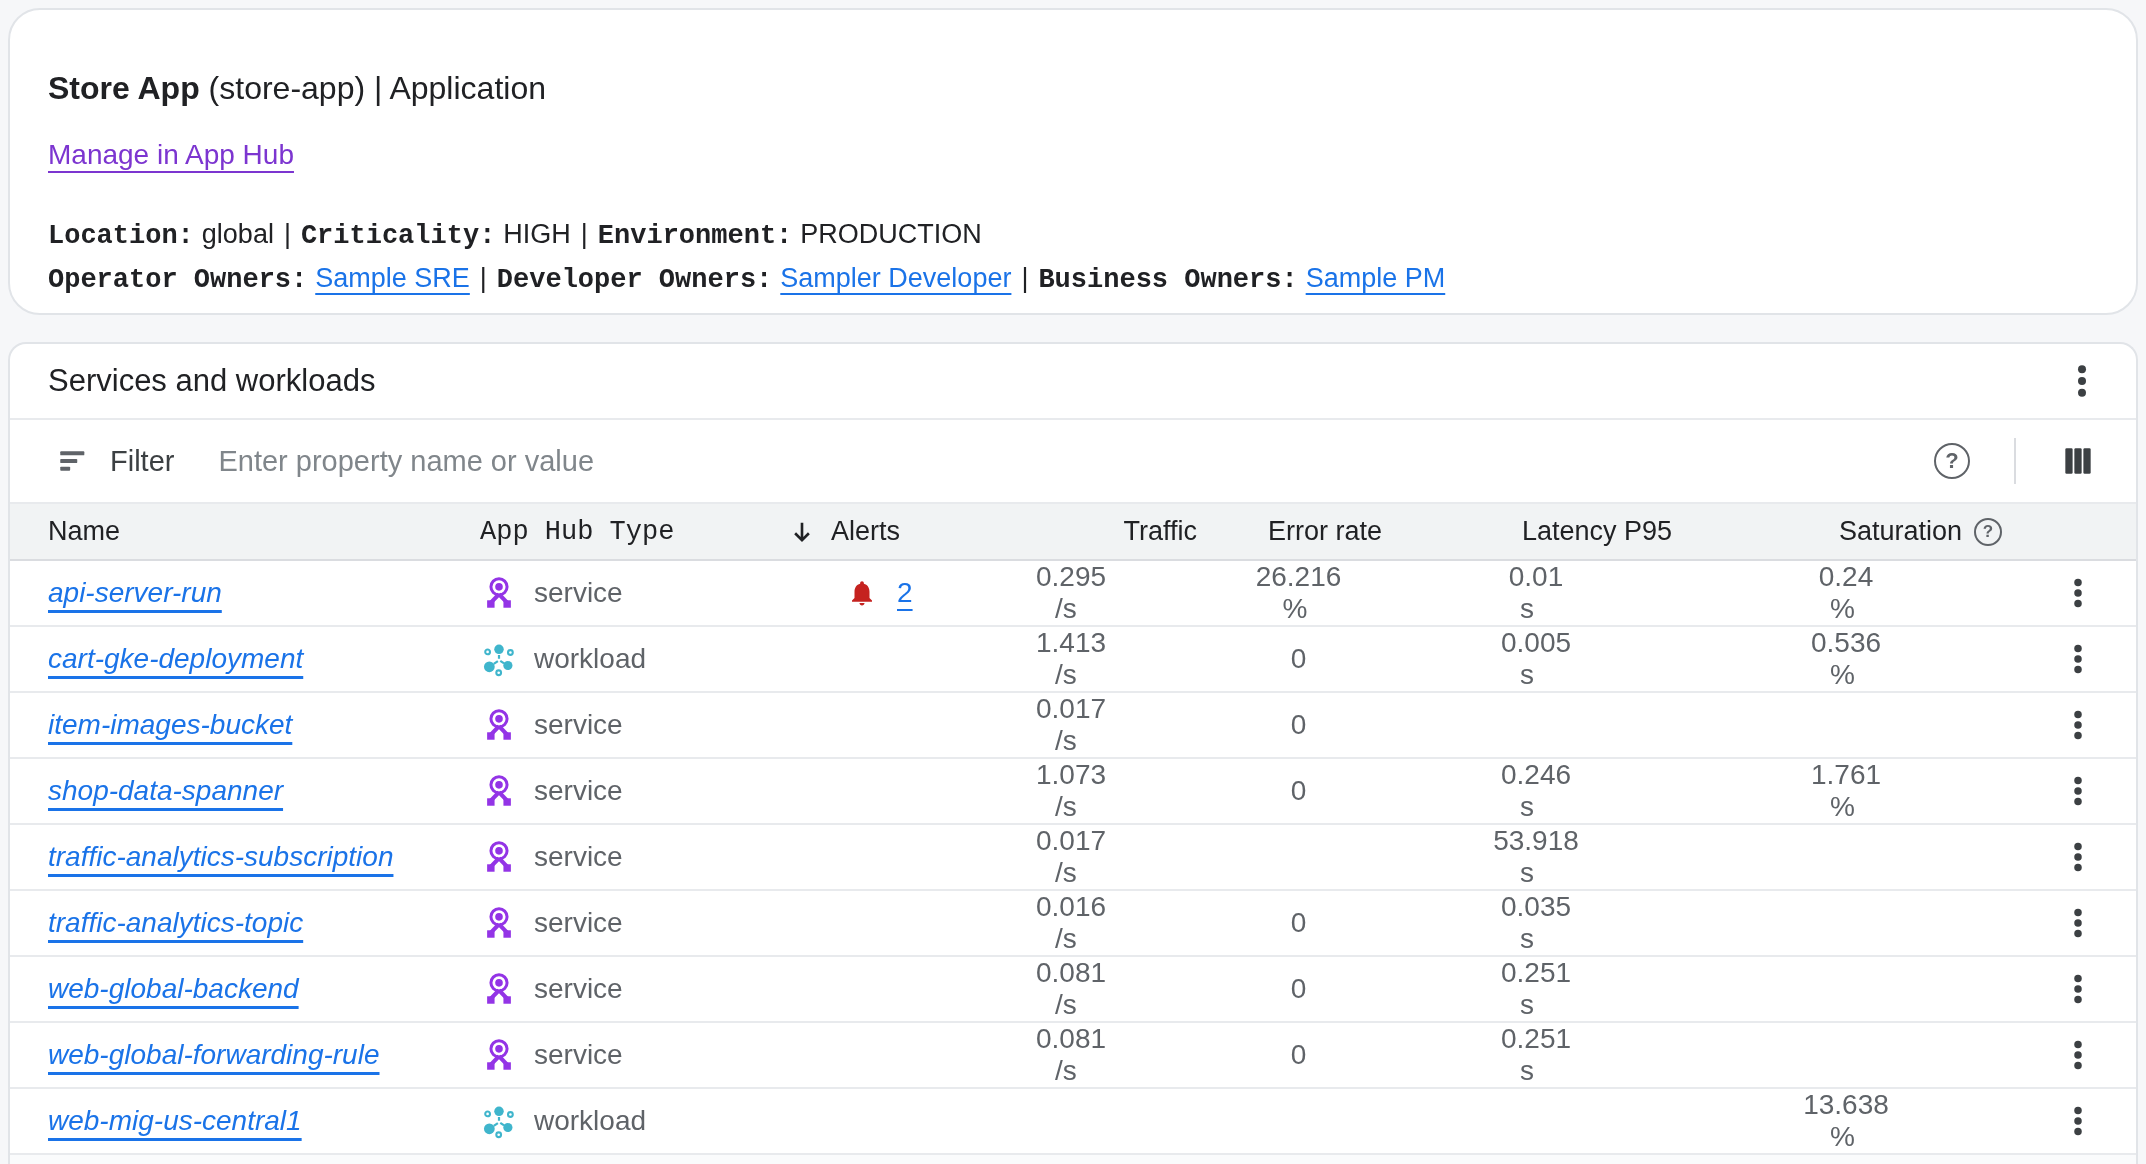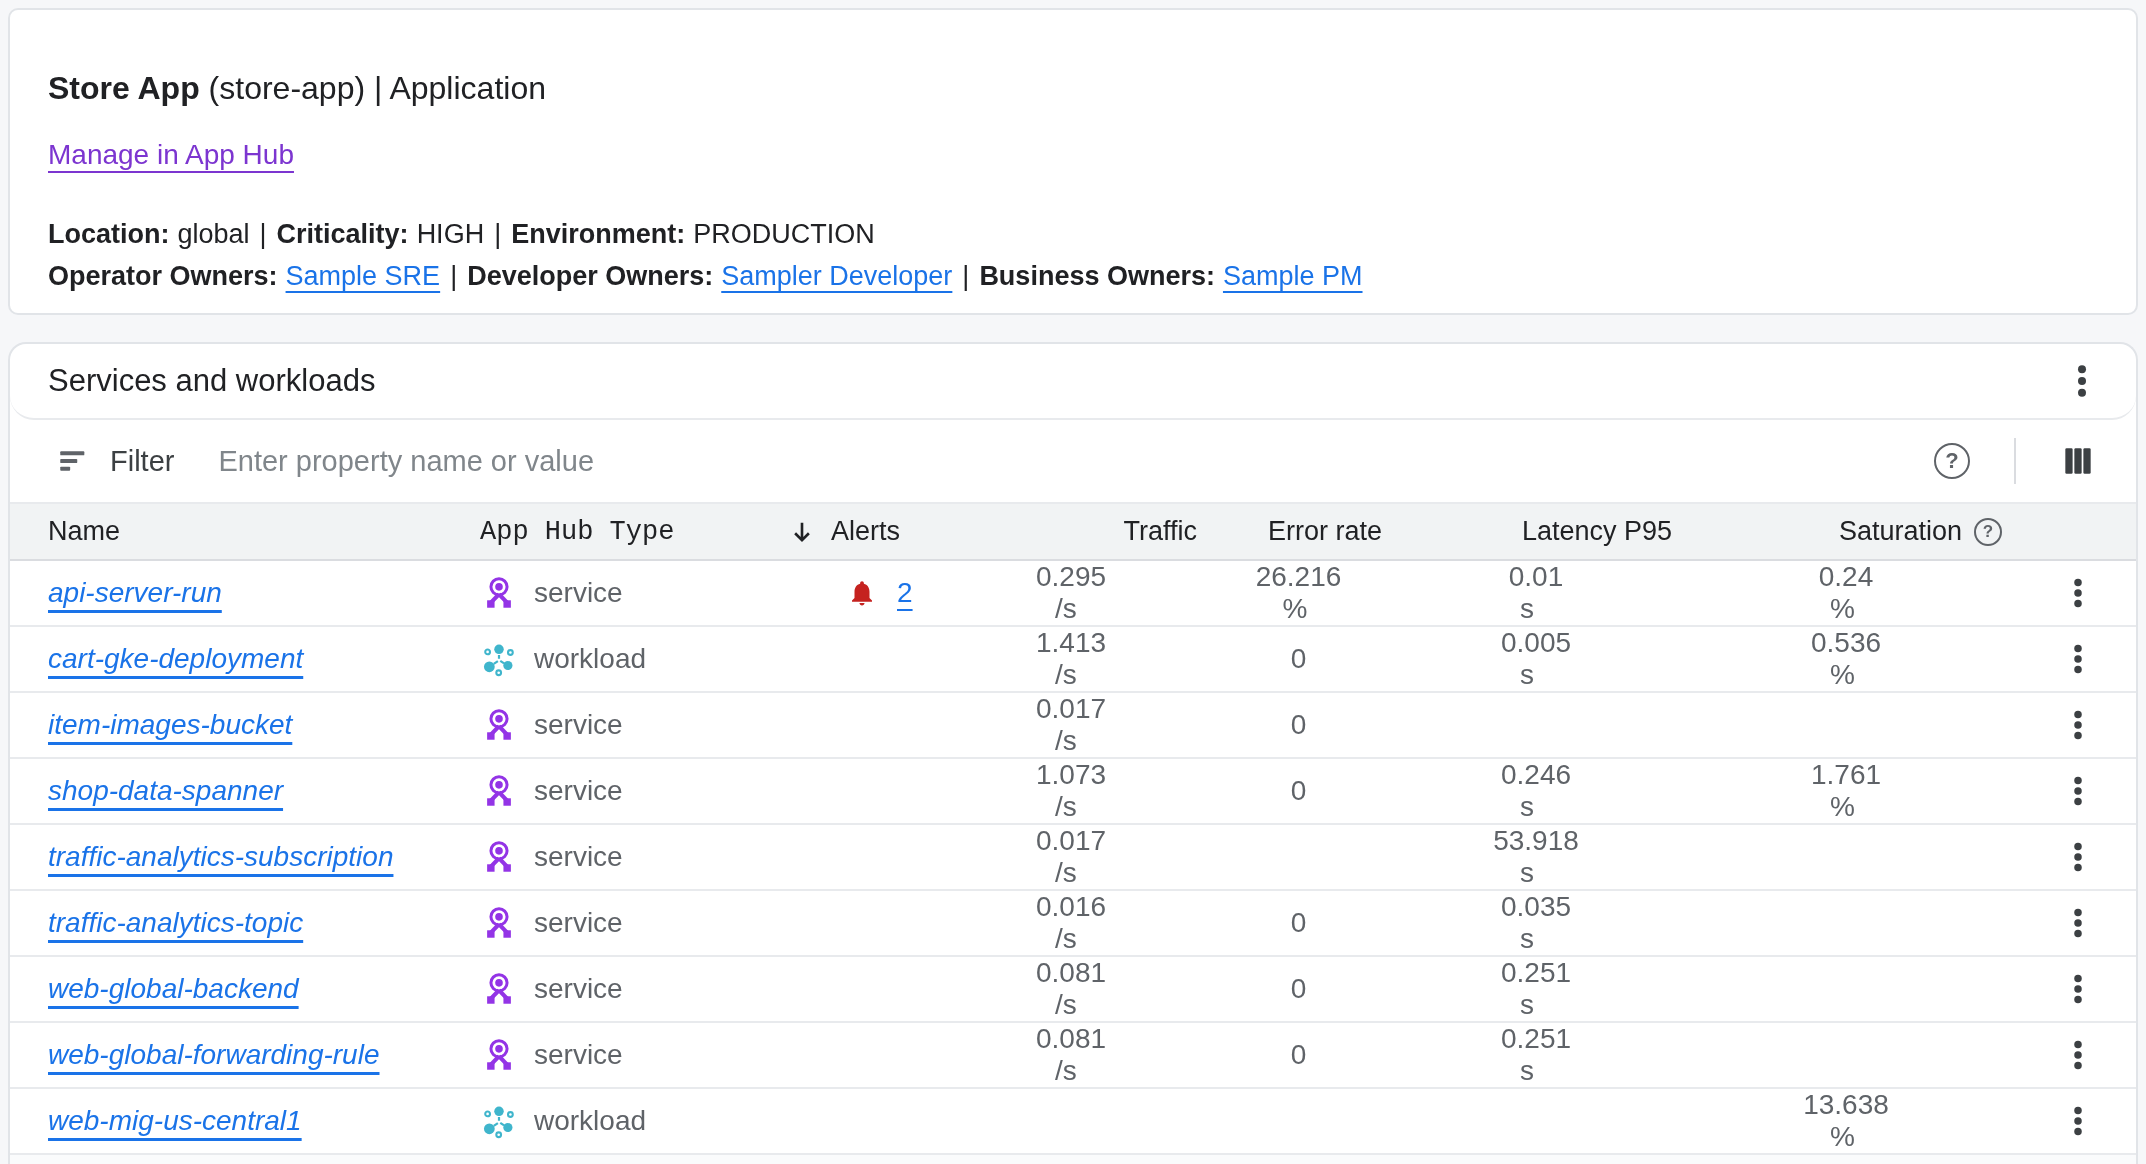--- a/index.html
+++ b/index.html
@@ -3,43 +3,43 @@
 <meta charset="utf-8">
 <style>
   html,body{margin:0;padding:0}
   body{
     width:2146px;height:1164px;overflow:hidden;position:relative;
     background:#f6f7f9;color:#202124;
     font-family:"Liberation Sans", sans-serif;
   }
   .card{
     position:absolute;left:8px;width:2130px;background:#fff;
-    border:2px solid #e1e4e8;border-radius:10px;box-sizing:border-box;
+    border:2px solid #e1e4e8;border-radius:32px;box-sizing:border-box;
   }
   
   #header-card{top:8px;height:307px;padding:60px 40px 0 38px;}
   .page-title{margin:0;font-size:32px;font-weight:400;color:#202124;}
   .page-title .tb{font-weight:700;}
   .manage-link{
     display:inline-block;margin-top:32px;font-size:28px;color:#7c35d0;cursor:pointer;
     text-decoration:underline;text-decoration-thickness:2px;text-underline-offset:7px;
   }
   .meta{margin-top:42px;font-size:27px;line-height:42px;color:#202124;}
-  .meta b{font-weight:700;}
+  .meta b{font-weight:700;font-family:Liberation Mono, monospace;}
   .meta a{
     color:#1a73e8;cursor:pointer;
     text-decoration:underline;text-decoration-thickness:2px;text-underline-offset:6px;
   }
   .mv{margin-left:8px;}
   .sep{margin:0 10px;}
   
   #table-card{top:342px;height:900px;border-radius:18px 18px 0 0;border-bottom:none;overflow:hidden;}
   .section-head{
     height:74px;display:flex;align-items:center;justify-content:space-between;
-    padding:0 26px 0 38px;border-bottom:2px solid #e8eaed;box-sizing:content-box;border-radius:24px;
+    padding:0 26px 0 38px;border-bottom:2px solid #e8eaed;box-sizing:content-box;
   }
   .section-title{font-size:31px;font-weight:400;color:#202124;}
   .icon-btn{display:inline-flex;align-items:center;justify-content:center;width:56px;height:56px;border-radius:50%;cursor:pointer;}
   .filter-row{
     height:82px;display:flex;align-items:center;
     padding:0 30px 0 46px;border-bottom:2px solid #e8eaed;
   }
   .filter-label{font-size:29px;font-weight:500;color:#3c4043;margin-left:20px;}
   .filter-input{
     flex:1;margin-left:42px;border:none;outline:none;background:transparent;

